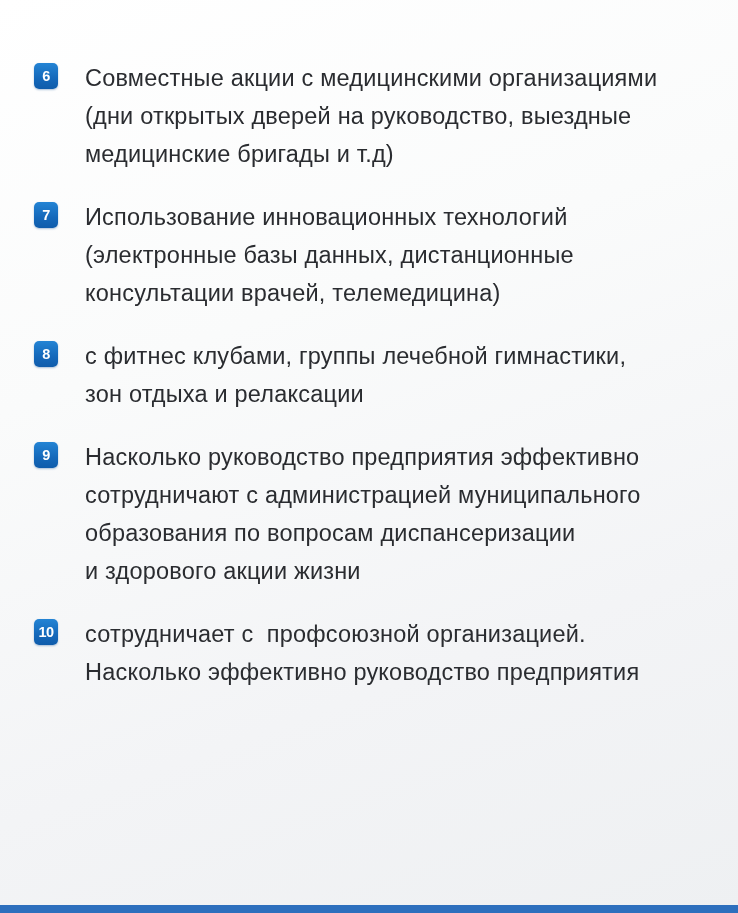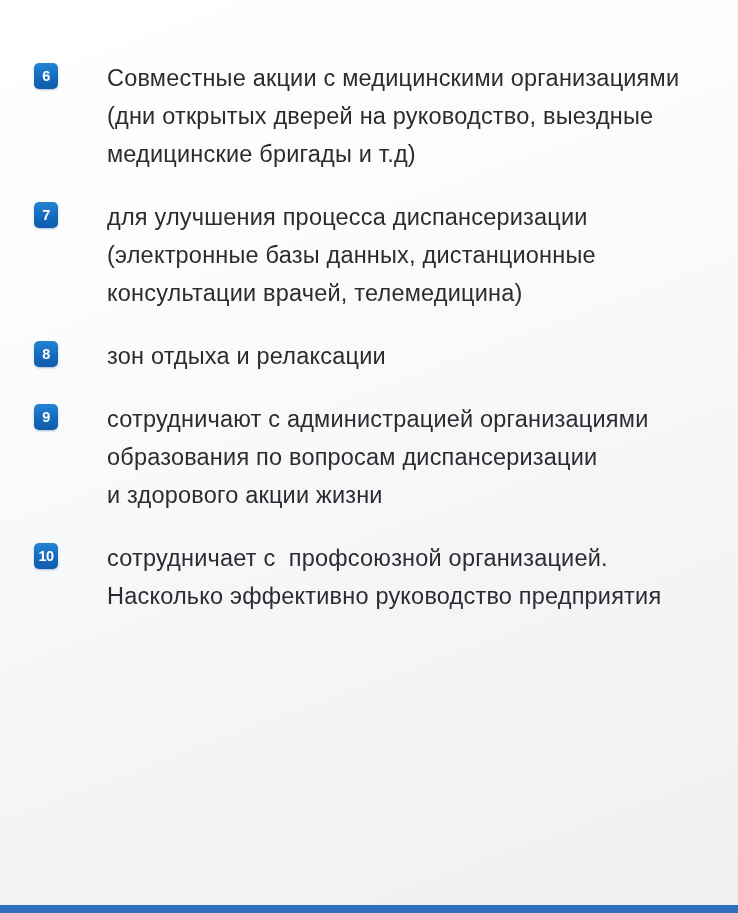--- a/index.html
+++ b/index.html
@@ -38,21 +38,20 @@
     align-items: center;
     justify-content: center;
     letter-spacing: -0.5px;
   }
   .text {
     color: #2a2c30;
     font-size: 23.5px;
     font-weight: 400;
     line-height: 38px;
     letter-spacing: 0.2px;
-    margin-left: 22px;
   }
   .line { white-space: pre; }
   .progress-bar {
     position: absolute;
     left: 0;
     right: 0;
     bottom: 0;
     height: 8px;
   }
 </style>
@@ -67,37 +66,39 @@
       <div class="text">
         <div class="line">Совместные акции с медицинскими организациями</div>
         <div class="line">(дни открытых дверей на руководство, выездные</div>
         <div class="line">медицинские бригады и т.д)</div>
       </div>
     </div>
 
     <div class="item">
       <div class="badge">7</div>
       <div class="text">
-        <div class="line">для улучшения процесса диспансеризации</div>
+        <div class="line">Использование инновационных технологий</div>
         <div class="line">(электронные базы данных, дистанционные</div>
         <div class="line">консультации врачей, телемедицина)</div>
       </div>
     </div>
 
     <div class="item">
       <div class="badge">8</div>
       <div class="text">
+        <div class="line">с фитнес клубами, группы лечебной гимнастики,</div>
         <div class="line">зон отдыха и релаксации</div>
       </div>
     </div>
 
     <div class="item">
       <div class="badge">9</div>
       <div class="text">
-        <div class="line">сотрудничают с администрацией организациями</div>
+        <div class="line">Насколько руководство предприятия эффективно</div>
+        <div class="line">сотрудничают с администрацией муниципального</div>
         <div class="line">образования по вопросам диспансеризации</div>
         <div class="line">и здорового акции жизни</div>
       </div>
     </div>
 
     <div class="item">
       <div class="badge">10</div>
       <div class="text">
         <div class="line">сотрудничает с  профсоюзной организацией.</div>
         <div class="line">Насколько эффективно руководство предприятия</div>

